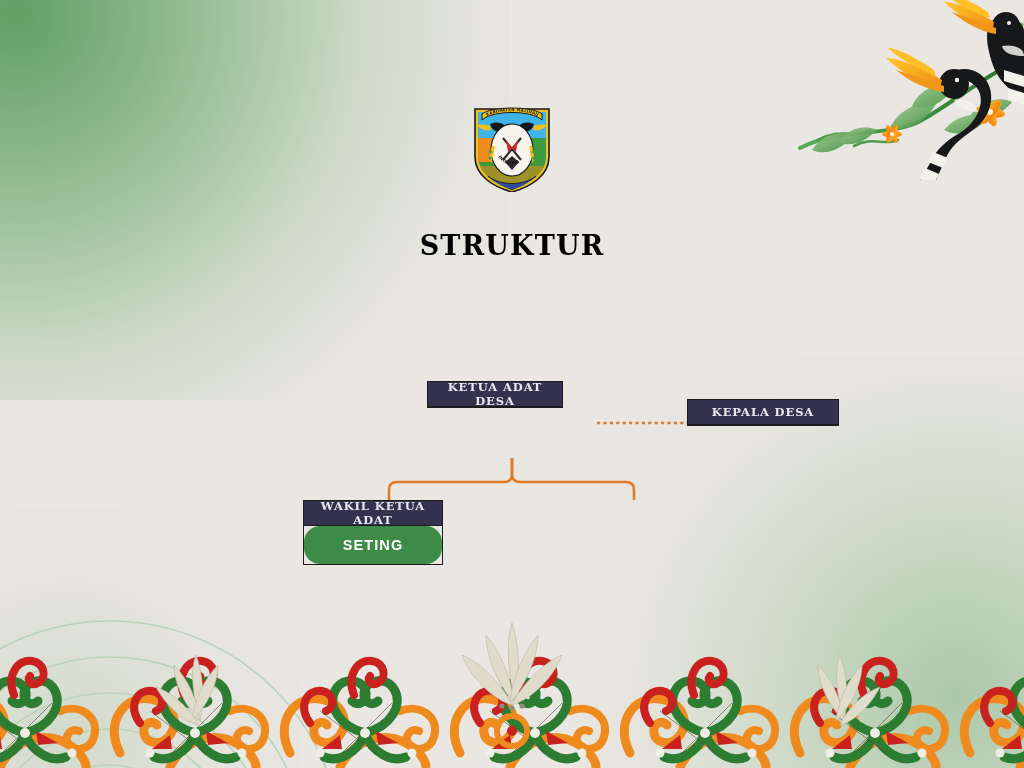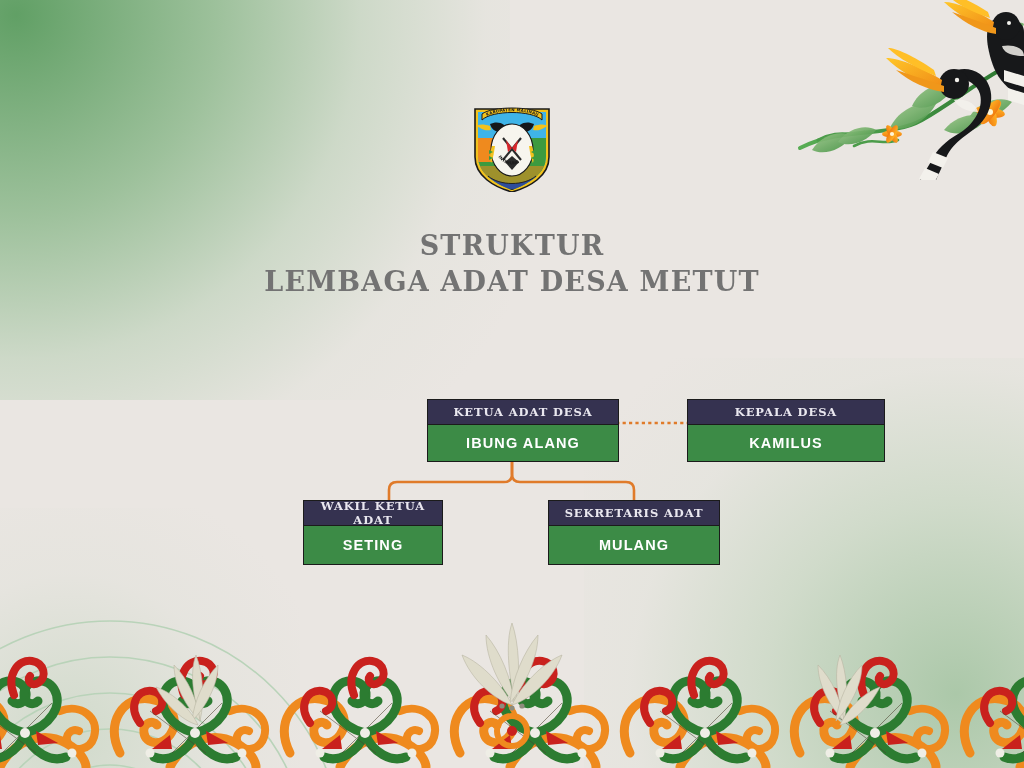--- a/index.html
+++ b/index.html
@@ -27,21 +27,21 @@
   .corner-tr{position:absolute;right:0;top:0;width:230px;height:180px;pointer-events:none;}
 
   
   .border-bottom{position:absolute;left:0;bottom:0;width:1024px;height:165px;pointer-events:none;}
 
   
   .logo{position:absolute;left:470px;top:104px;width:84px;height:88px;}
 
   
   .title{position:absolute;left:0;top:228px;width:1024px;text-align:center;
-    color:#737373;font-family:"DejaVu Serif",serif;font-weight:bold;
+    color:#000000;font-family:"DejaVu Serif",serif;font-weight:bold;
     font-size:27px;letter-spacing:1.2px;line-height:36px;}
   .title .l1{font-size:27px;}
   .title .l2{font-size:27px;}
   .title .l3{font-size:27px;}
 
   
   #chart{position:absolute;left:0;top:0;width:1024px;height:768px;}
   .node{position:absolute;box-sizing:border-box;border:1.5px solid #1b1b1b;}
   .node .hd{
     background:#353250;color:#e9e7ef;
@@ -238,51 +238,44 @@
       <path d="M12 16 C22 6 62 6 72 16 L72 10 C62 2 22 2 12 10Z" fill="#f2c21c" stroke="#1a1a1a" stroke-width="1"></path>
       <path id="arctop" d="M14 14 C24 5 60 5 70 14" fill="none"></path>
       <text font-family="DejaVu Sans, sans-serif" font-size="4" font-weight="bold" fill="#1a1a1a" letter-spacing=".2">
         <textPath href="#arctop" startOffset="6%">KABUPATEN MALINAU</textPath>
       </text>
     </svg>
   </div>
 
   <div class="title">
     <div class="l1">STRUKTUR</div>
-    <div class="l2">LEMBAGA ADAT DESA METUT</div>
   </div>
 
   <div id="chart">
     <svg class="connectors" viewBox="0 0 1024 768">
 
       <line x1="597" y1="423" x2="687" y2="423" stroke="#e07b2a" stroke-width="2.4" stroke-dasharray="3.2 3.2"></line>
 
       <path d="M512 458 L512 474 Q512 482 504 482 L397 482 Q389 482 389 490 L389 500" fill="none" stroke="#e07b2a" stroke-width="2.6"></path>
       <path d="M512 458 L512 474 Q512 482 520 482 L626 482 Q634 482 634 490 L634 500" fill="none" stroke="#e07b2a" stroke-width="2.6"></path>
     </svg>
 
-    <div class="node" style="left:427px;top:399px;width:192px;">
+    <div class="node" style="left:427px;top:381px;width:136px;">
       <div class="hd" style="height:24px;">KETUA ADAT DESA</div>
-      <div class="bd" style="height:36px;">IBUNG ALANG</div>
     </div>
 
-    <div class="node" style="left:687px;top:399px;width:198px;">
+    <div class="node" style="left:687px;top:399px;width:152px;">
       <div class="hd" style="height:24px;">KEPALA DESA</div>
-      <div class="bd" style="height:36px;">KAMILUS</div>
     </div>
 
     <div class="node" style="left:303px;top:500px;width:140px;">
       <div class="hd" style="height:24px;">WAKIL KETUA ADAT</div>
-      <div class="bd" style="height:38px;">SETING</div>
+      <div class="bd" style="height:38px;border-radius:16px;">SETING</div>
     </div>
 
-    <div class="node" style="left:548px;top:500px;width:172px;">
-      <div class="hd" style="height:24px;">SEKRETARIS ADAT</div>
-      <div class="bd" style="height:38px;">MULANG</div>
-    </div>
   </div>
 
   <div class="border-bottom">
     <svg width="1024" height="165" viewBox="0 0 1024 165" preserveAspectRatio="none">
       <defs>
 
         <g id="unit">
 
           <path d="M10 150 C-6 120 14 92 40 96 C62 99 70 118 60 132 C52 143 36 142 34 130
                    C32 121 42 116 47 122" fill="none" stroke="#ef8a1e" stroke-width="9" stroke-linecap="round"></path>

